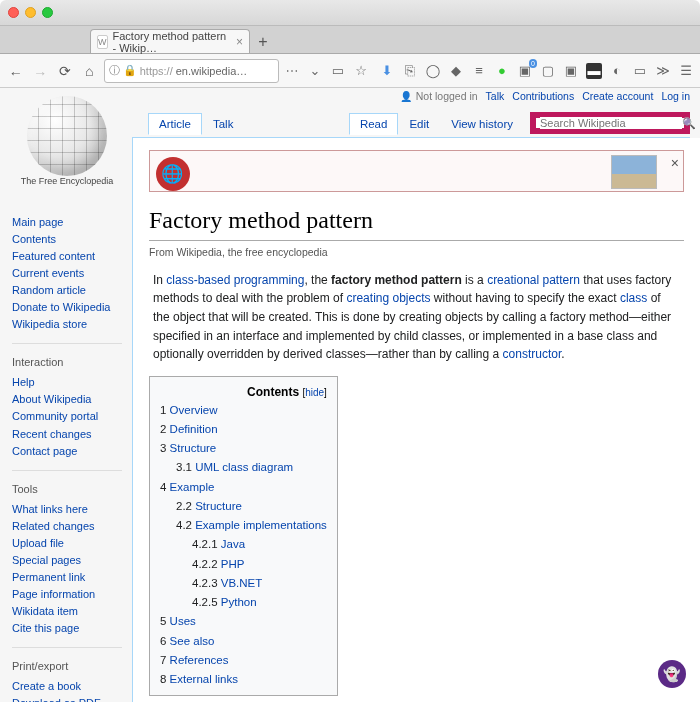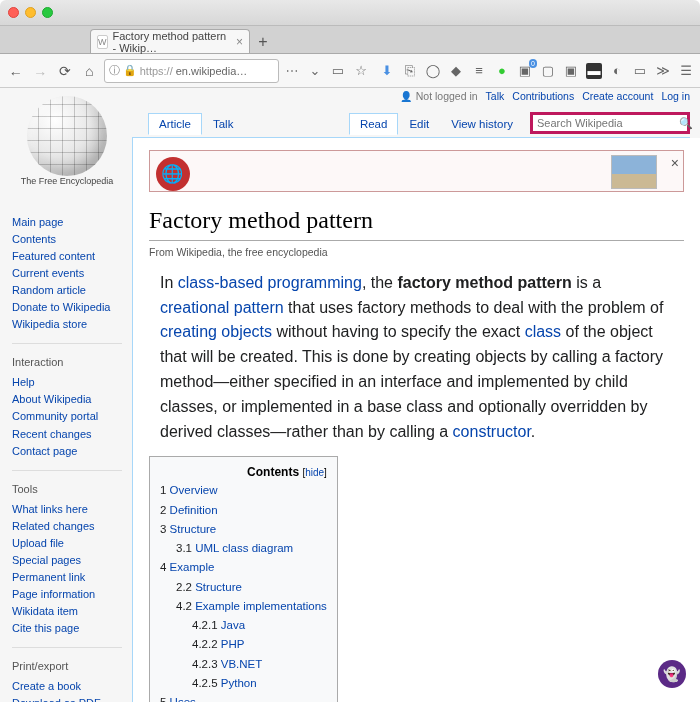--- a/index.html
+++ b/index.html
@@ -51,35 +51,35 @@
   .sidebar ul{list-style:none;margin-bottom:10px;}
   .sidebar h3{font-size:11px;font-weight:normal;color:#555;margin:6px 0 3px;padding-top:4px;}
   .sidebar .sep{border-top:1px solid #ddd;margin:4px 0;}
 
   
   .main { position:absolute; left:132px; right:0; top:0; bottom:0; }
   .tabs-row{position:absolute;top:24px;left:0;right:10px;height:26px;display:flex;align-items:flex-start;border-bottom:1px solid #a7d7f9;padding-left:16px;}
   .vtab{padding:4px 10px;font-size:11.5px;border:1px solid transparent;border-bottom:none;position:relative;top:1px;}
   .vtab.sel{background:#fff;border-color:#a7d7f9;border-bottom:1px solid #fff;}
   .tabs-row .spacer{flex:1;}
-  .search{width:160px;height:22px;border:3px solid #be185d;background:#fff;display:flex;align-items:center;padding:0 4px;font-size:11px;color:#888;margin-left:6px;}
+  .search{width:160px;height:22px;border:6px solid #be185d;background:#fff;display:flex;align-items:center;padding:0 4px;font-size:11px;color:#888;margin-left:6px;}
   .search input{border:none;outline:none;flex:1;font-size:11px;}
   .search .mag{color:#888;}
 
   .article{position:absolute;top:50px;left:0;right:0;bottom:0;background:#fff;border-left:1px solid #a7d7f9;padding:12px 16px;overflow:hidden;font-size:12px;line-height:1.5;}
 
   .banner{border:1px solid #c99;background:#fdf8f8;padding:6px 26px 6px 48px;position:relative;font-size:11px;color:#333;margin-bottom:10px;min-height:42px;display:flex;align-items:center;}
   .banner .blogo{position:absolute;left:6px;top:6px;width:34px;height:34px;border-radius:50%;background:#c23030;display:flex;align-items:center;justify-content:center;color:#fff;font-size:18px;}
   .banner .bthumb{position:absolute;right:26px;top:4px;width:46px;height:34px;background:linear-gradient(#8cb3d9 55%,#cbb994 55%);border:1px solid #bbb;}
   .banner .bx{position:absolute;right:4px;top:2px;color:#555;font-size:14px;}
   .banner .bt{text-align:center;flex:1;padding-right:50px;}
 
   h1.title{font-family:"Linux Libertine",Georgia,serif;font-weight:normal;font-size:24px;border-bottom:1px solid #aaa;padding-bottom:2px;margin-bottom:4px;color:#000;}
   .subt{font-size:10.5px;color:#555;margin-bottom:10px;}
-  .article p{margin:6px 11px;color:#202122;font-size:16px;line-height:1.55;}
+  .article p{margin:6px 4px;color:#202122;font-size:12px;line-height:1.55;}
 
   .toc{border:1px solid #aaa;background:#f8f9fa;padding:6px 10px;font-size:11.5px;display:inline-block;min-width:180px;margin:6px 0 10px;}
   .toc .toct{text-align:right;font-weight:bold;font-size:12px;}
   .toc .toct .hide{font-weight:normal;font-size:10px;}
   .toc ol{list-style:none;padding-left:0;}
   .toc li{padding:1px 0;}
   .toc .n{color:#202122;}
   .toc .l2{padding-left:16px;} .toc .l3{padding-left:32px;}
 
   .fab{position:absolute;right:14px;bottom:14px;width:28px;height:28px;border-radius:50%;background:#5b2a86;color:#fff;display:flex;align-items:center;justify-content:center;font-size:14px;}

